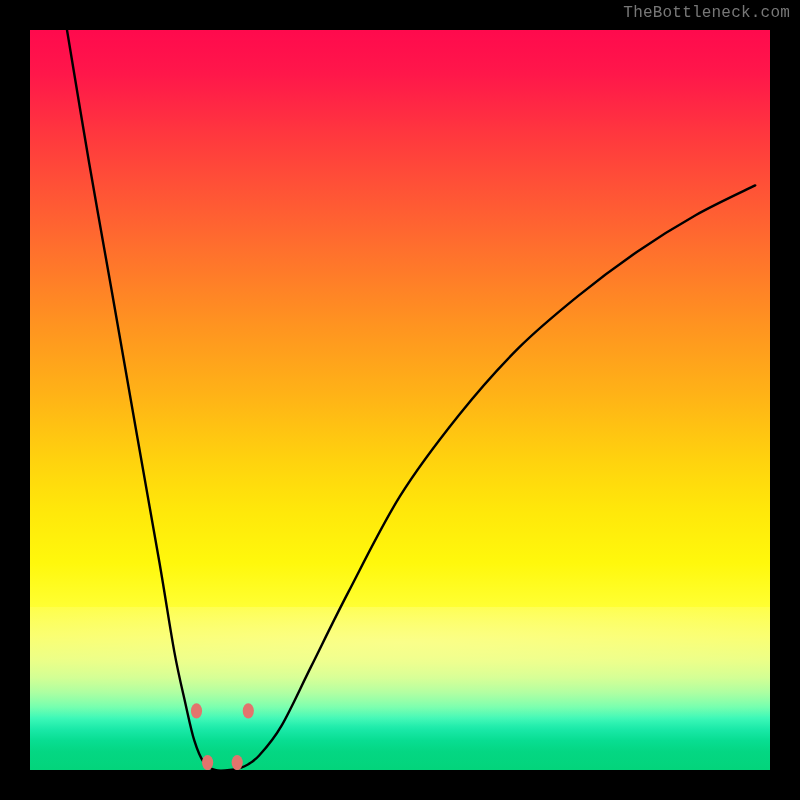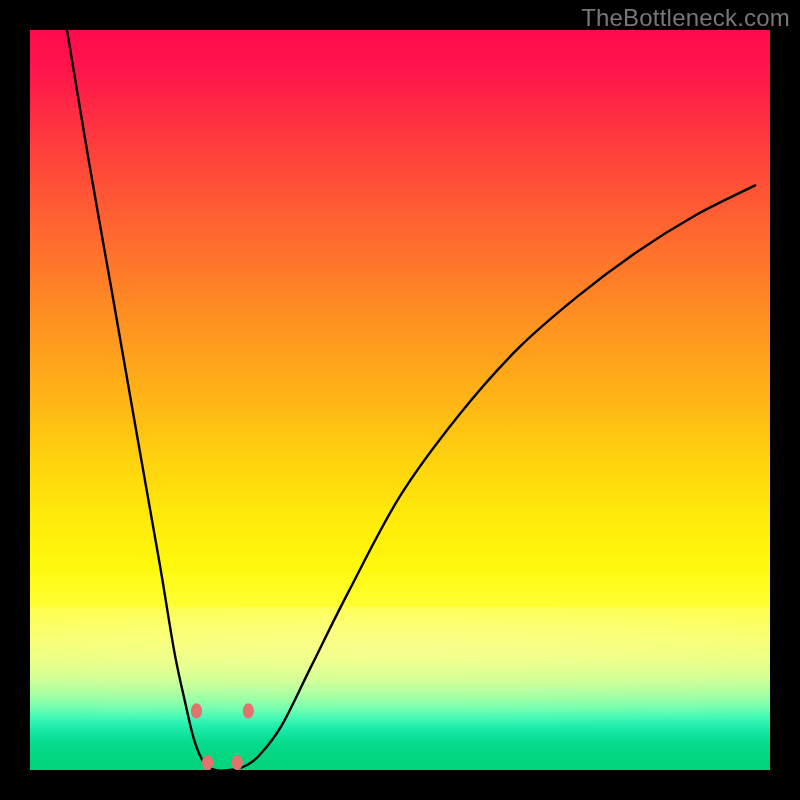--- a/index.html
+++ b/index.html
@@ -74,23 +74,24 @@
     top: 0;
     left: 0;
     width: 100%;
     height: 100%;
   }
   .watermark {
     position: absolute;
     top: 4px;
     right: 10px;
     color: #777;
-    font-size: 24px;
+    font-size: 16px;
     font-weight: 500;
     letter-spacing: 0.2px;
+    font-family: Liberation Mono, monospace;
   }
 </style>
 </head>
 <body>
 
 <div class="frame">
 
   <div class="watermark">TheBottleneck.com</div>
 
   <div class="plot-area">

